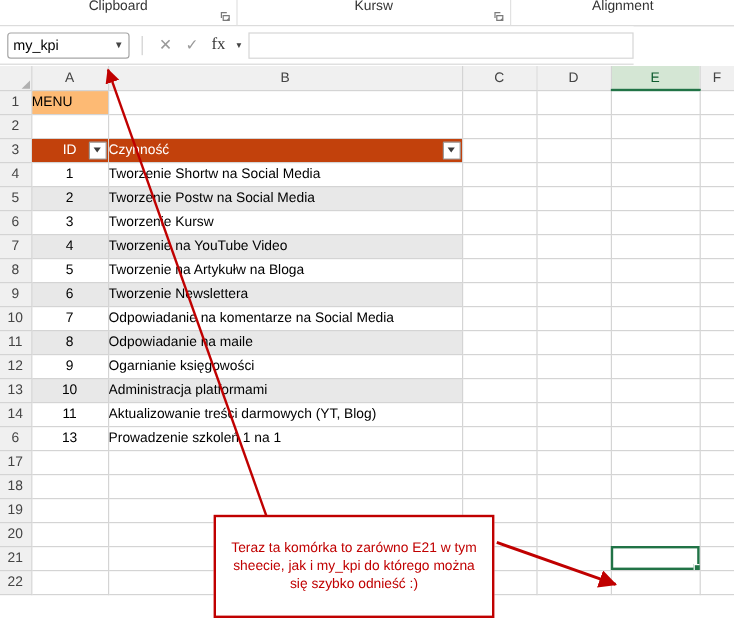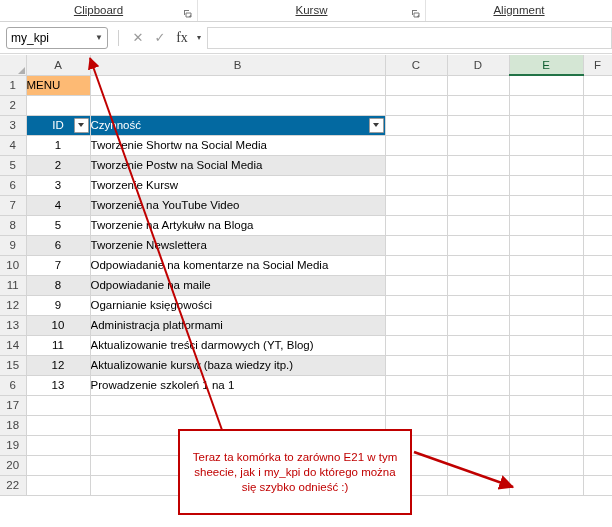--- a/index.html
+++ b/index.html
@@ -20,44 +20,43 @@
     width: 612px; height: 22px;
     background: #ffffff;
     border-bottom: 1px solid #d4d4d4;
     display: flex;
     align-items: flex-end;
   }
   .ribbon-group {
     position: relative;
     height: 22px;
     display: flex;
-    align-items: center;
+    align-items: flex-start;
     justify-content: center;
     font-size: 11.5px;
     color: #333333;
     border-right: 1px solid #e2e2e2;
-    text-decoration: underline;
   }
   .ribbon-group.clipboard { width: 198px; }
   .ribbon-group.font { width: 228px; }
   .ribbon-group.alignment { width: 186px; border-right: none; }
   .dialog-launcher {
     position: absolute; right: 5px; bottom: 3px;
     width: 9px; height: 9px;
     color: #7a7a7a;
     font-size: 8px;
     line-height: 9px;
     text-align: center;
   }
   .dialog-launcher svg { display: block; }
 
   
   .formula-bar {
     position: absolute; top: 22px; left: 0;
-    width: 612px; height: 32px;
+    width: 528px; height: 32px;
     background: #ffffff;
     display: flex;
     align-items: center;
     padding: 0 0 0 6px;
     border-bottom: 1px solid #d9d9d9;
   }
   .name-box {
     width: 102px; height: 22px;
     border: 1px solid #a6a6a6;
     border-radius: 3px;
@@ -175,21 +174,21 @@
 
   
   .menu-cell {
     background: #fdba74;
     color: #000000;
     font-weight: bold;
     padding-left: 4px;
     font-size: 11.5px;
   }
   .tbl-header {
-    background: #0369a1;
+    background: #c2410c;
     color: #ffffff;
     font-weight: bold;
     position: relative;
     padding-left: 4px;
   }
   .tbl-header.center { text-align: center; padding-left: 0; }
   .filter-btn {
     position: absolute;
     right: 1px; top: 2px;
     width: 15px; height: 15px;
@@ -434,29 +433,20 @@
           <tr>
             <th class="rowhead">14</th>
             <td class="cell center plain">11</td>
             <td class="cell plain">Aktualizowanie treści darmowych (YT, Blog)</td>
             <td class="cell plain"></td>
             <td class="cell plain"></td>
             <td class="cell plain"></td>
             <td class="cell plain"></td>
           </tr>
           <tr>
-            <th class="rowhead">15</th>
-            <td class="cell center band">12</td>
-            <td class="cell band">Aktualizowanie kursw (baza wiedzy itp.)</td>
-            <td class="cell plain"></td>
-            <td class="cell plain"></td>
-            <td class="cell plain"></td>
-            <td class="cell plain"></td>
-          </tr>
-          <tr>
             <th class="rowhead">6</th>
             <td class="cell center plain">13</td>
             <td class="cell plain">Prowadzenie szkoleń 1 na 1</td>
             <td class="cell plain"></td>
             <td class="cell plain"></td>
             <td class="cell plain"></td>
             <td class="cell plain"></td>
           </tr>
           <tr>
             <th class="rowhead">17</th>
@@ -485,20 +475,29 @@
             <td class="cell plain"></td>
             <td class="cell plain"></td>
           </tr>
           <tr>
             <th class="rowhead">20</th>
             <td class="cell center plain"></td>
             <td class="cell plain"></td>
             <td class="cell plain"></td>
             <td class="cell plain"></td>
             <td class="cell plain"></td>
+            <td class="cell plain"></td>
+          </tr>
+          <tr>
+            <th class="rowhead">21</th>
+            <td class="cell center plain"></td>
+            <td class="cell plain"></td>
+            <td class="cell plain"></td>
+            <td class="cell plain"></td>
+            <td class="cell plain selected-cell"></td>
             <td class="cell plain"></td>
           </tr>
           <tr>
             <th class="rowhead">22</th>
             <td class="cell center plain"></td>
             <td class="cell plain"></td>
             <td class="cell plain"></td>
             <td class="cell plain"></td>
             <td class="cell plain"></td>
             <td class="cell plain"></td>

